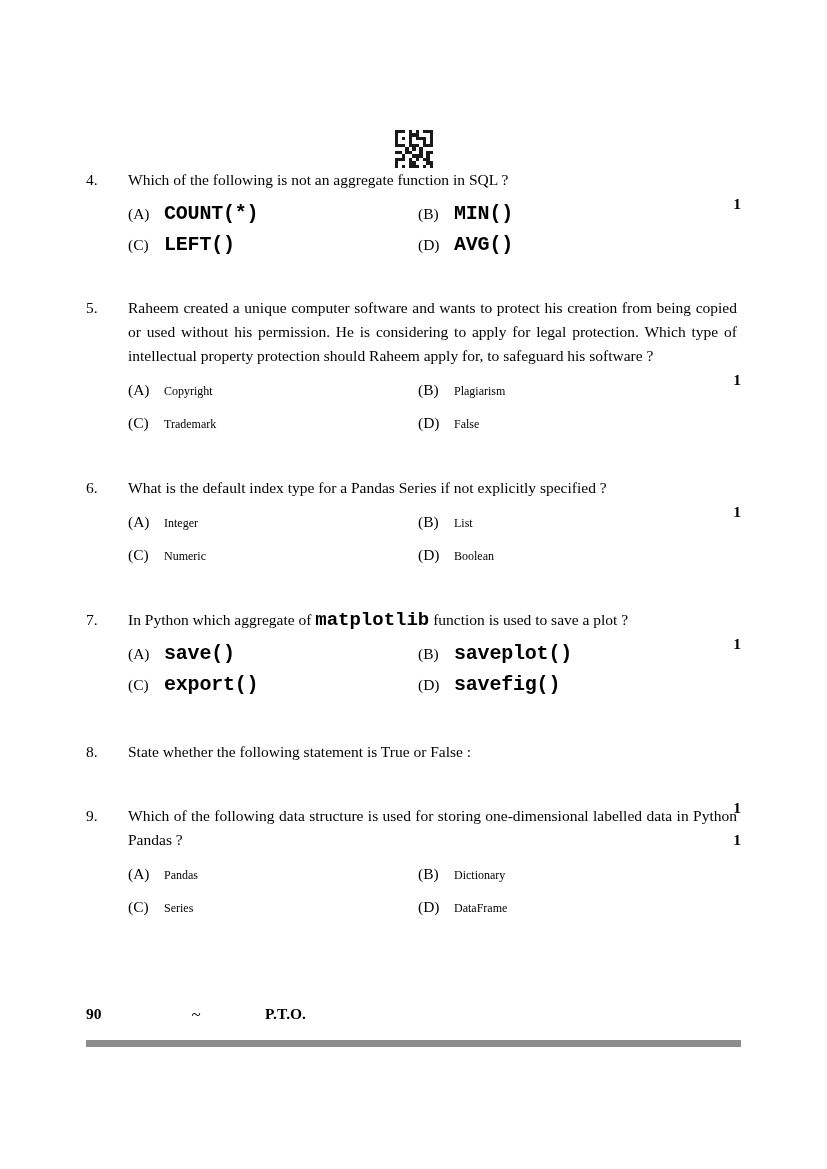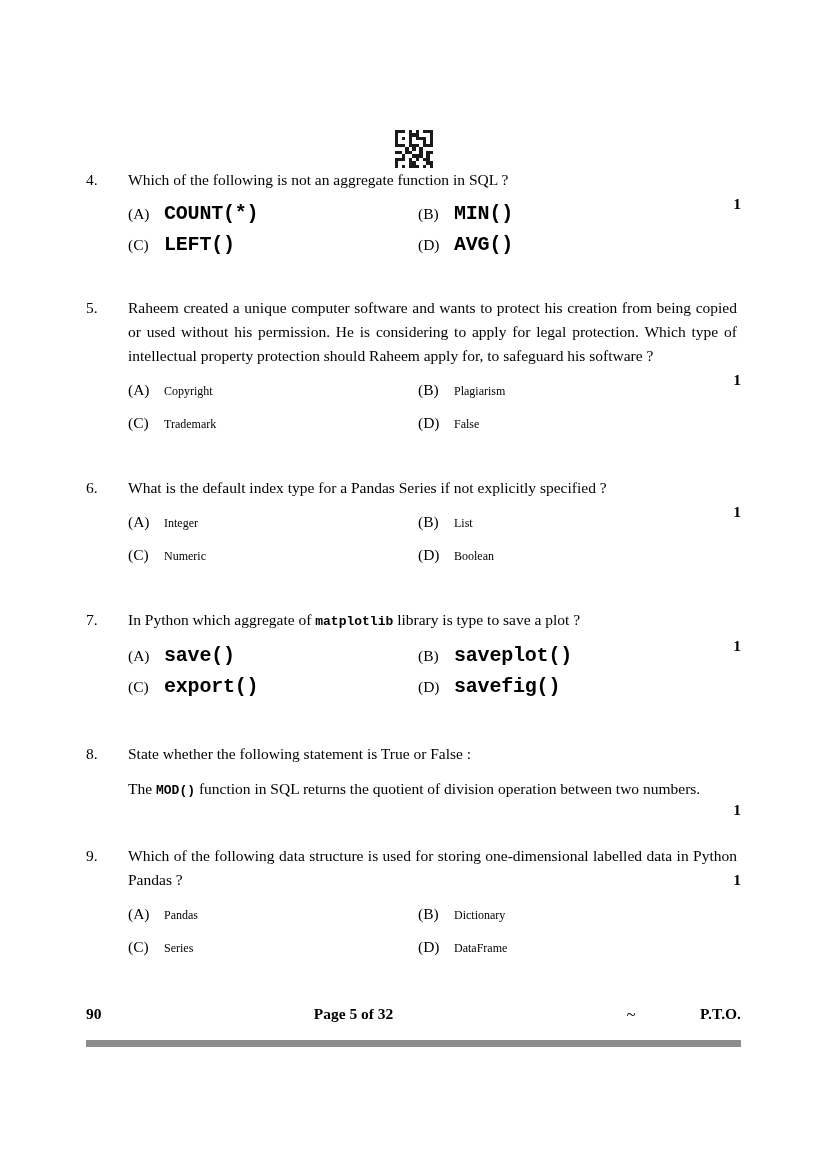--- a/index.html
+++ b/index.html
@@ -99,21 +99,21 @@
   }
   .mono {
     font-family: "Liberation Mono", monospace;
     font-weight: bold;
     font-size: 20px;
     letter-spacing: -0.2px;
   }
   .inline-mono {
     font-family: "Liberation Mono", monospace;
     font-weight: bold;
-    font-size: 13px;
+    font-size: 19px;
   }
 
   .sub-line {
     padding-left: 42px;
     font-size: 15.5px;
     line-height: 26px;
     text-align: justify;
     margin-top: 10px;
     padding-right: 4px;
   }
@@ -372,21 +372,21 @@
         </div>
       </div>
     </div>
 
     <div class="spacer-md"></div>
 
     <div class="q">
       <div class="q-head">
         <div class="q-num">7.</div>
         <div class="q-text nojust">
-          <span>In Python which aggregate of </span><span class="inline-mono">matplotlib</span><span> library is type to save a plot ?</span>
+          <span>In Python which aggregate of </span><span class="inline-mono">matplotlib</span><span> function is used to save a plot ?</span>
         </div>
       </div>
       <div class="marks">1</div>
       <div class="options">
         <div class="opt-row">
           <div class="opt a">
             <span class="opt-lbl">(A)</span>
             <span class="opt-val mono">save()</span>
           </div>
           <div class="opt b">
@@ -407,23 +407,20 @@
       </div>
     </div>
 
     <div class="spacer-lg"></div>
 
     <div class="q">
       <div class="q-head">
         <div class="q-num">8.</div>
         <div class="q-text nojust">State whether the following statement is True or False :</div>
       </div>
-      <div class="sub-line">
-        <span>The </span><span class="inline-mono">MOD()</span><span> function in SQL returns the quotient of division operation between two numbers.</span>
-      </div>
       <div class="marks" style="top:56px;">1</div>
     </div>
 
     <div class="spacer-lg"></div>
 
     <div class="q">
       <div class="q-head">
         <div class="q-num">9.</div>
         <div class="q-text">Which of the following data structure is used for storing one-dimensional labelled data in Python Pandas ?</div>
       </div>
@@ -449,19 +446,18 @@
             <span class="opt-val">DataFrame</span>
           </div>
         </div>
       </div>
     </div>
 
   </div>
 
   <div class="footer">
     <div class="f-left">90</div>
-    <div class="f-center">Page 5 of 32</div>
     <div class="f-tilde">~</div>
     <div class="f-right">P.T.O.</div>
   </div>
   <div class="rule"></div>
 
 </div>
 
 </body></html>

